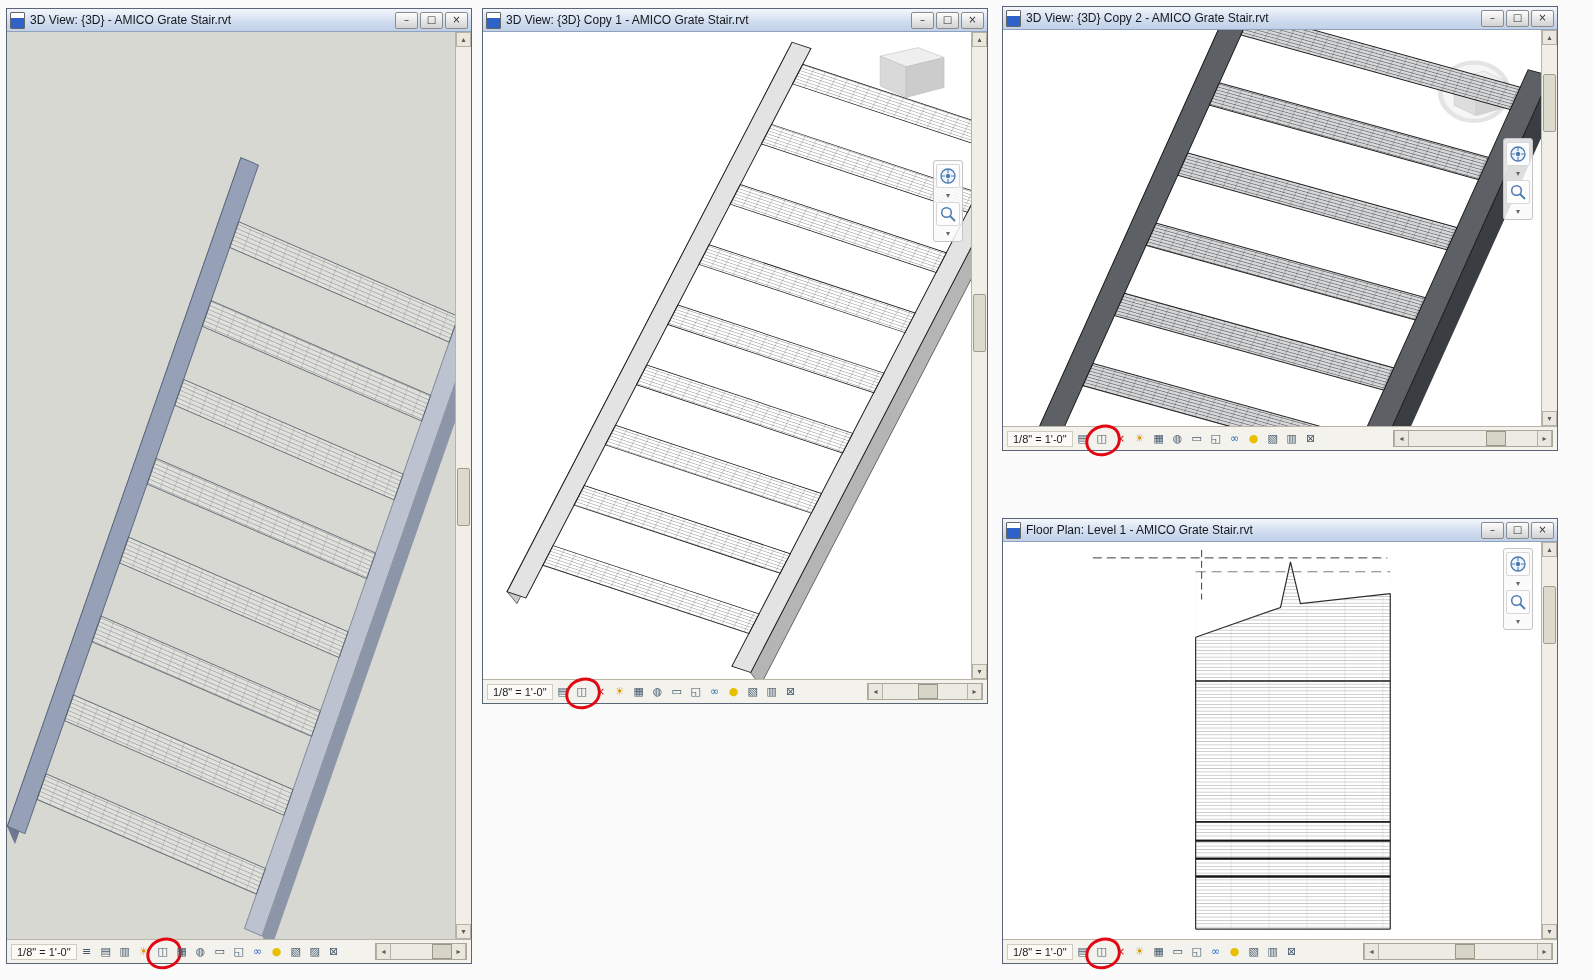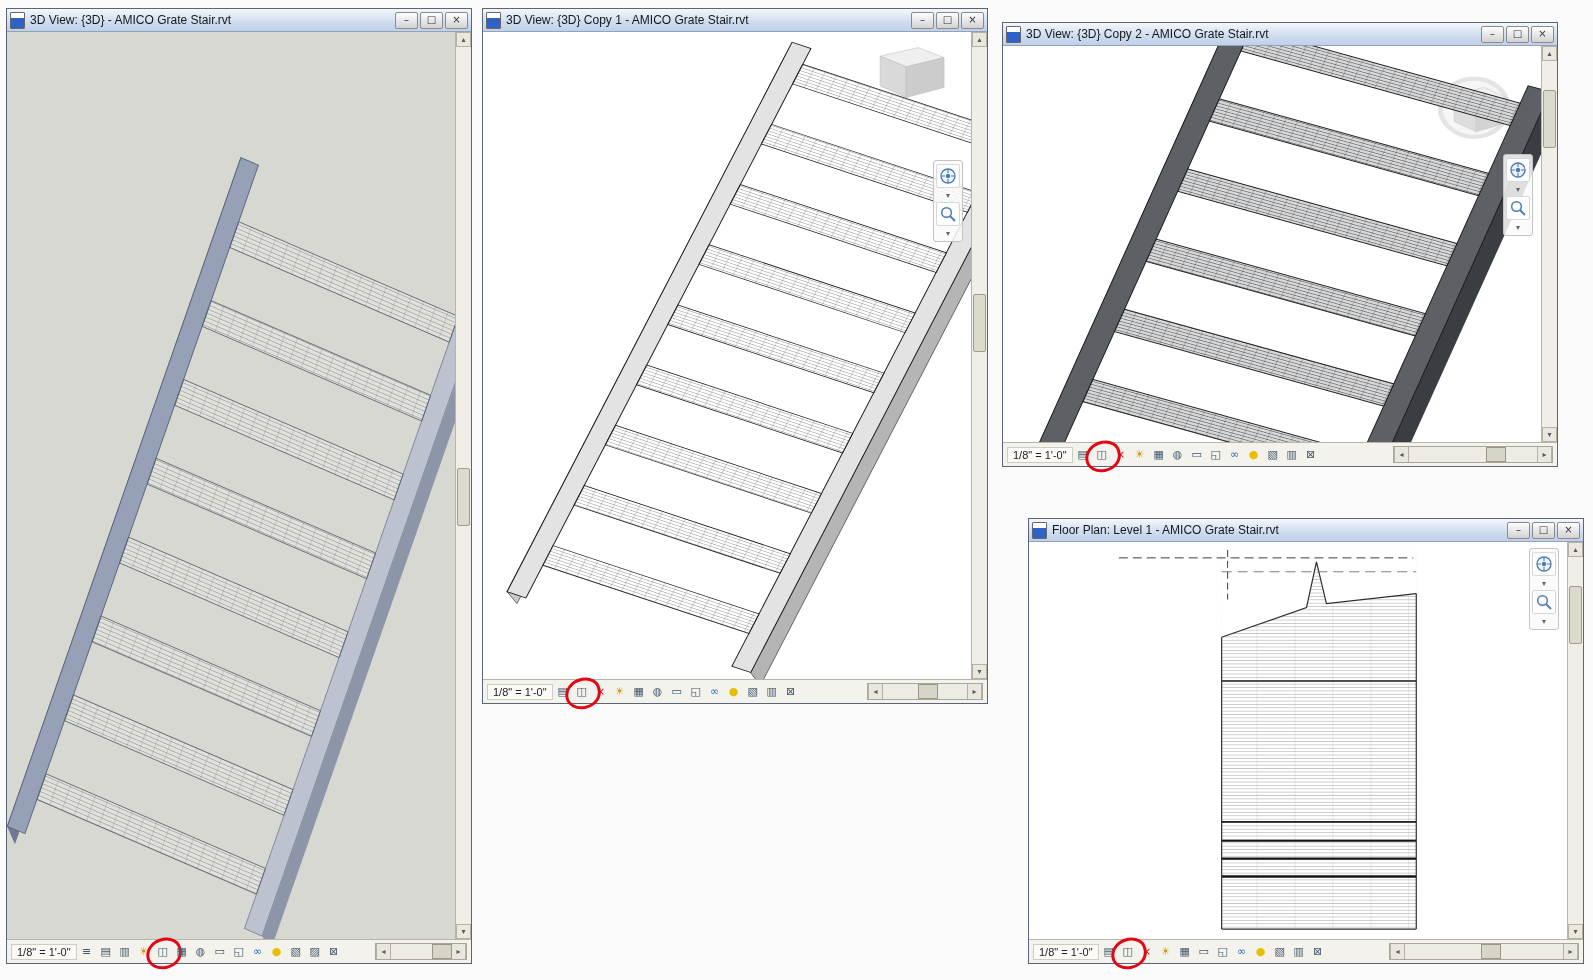--- a/index.html
+++ b/index.html
@@ -235,21 +235,21 @@
     <span class="hscroll" style="width:116px;">
       <span class="scroll-btn">◂</span>
       <span class="htrack">
           <span class="hthumb" style="left:42%;"></span>
         </span>
       <span class="scroll-btn">▸</span>
     </span>
   </div>
 </div>
 
-<div class="window" style="left:1002px;top:6px;width:556px;height:445px;margin-top:16px;">
+<div class="window" style="left:1002px;top:6px;width:556px;height:445px;">
   <div class="titlebar">
     <span class="doc-icon"></span>
     <span class="title">3D View: {3D} Copy 2 - AMICO Grate Stair.rvt</span>
     <span class="winbtns">
       <span class="winbtn">–</span>
       <span class="winbtn">□</span>
       <span class="winbtn">×</span>
     </span>
   </div>
   <div class="content">
@@ -326,21 +326,21 @@
     <span class="hscroll" style="width:160px;">
       <span class="scroll-btn">◂</span>
       <span class="htrack">
           <span class="hthumb" style="left:60%;"></span>
         </span>
       <span class="scroll-btn">▸</span>
     </span>
   </div>
 </div>
 
-<div class="window" style="left:1028px;top:518px;width:556px;height:446px;">
+<div class="window" style="left:1002px;top:518px;width:556px;height:446px;">
   <div class="titlebar">
     <span class="doc-icon"></span>
     <span class="title">Floor Plan: Level 1 - AMICO Grate Stair.rvt</span>
     <span class="winbtns">
       <span class="winbtn">–</span>
       <span class="winbtn">□</span>
       <span class="winbtn">×</span>
     </span>
   </div>
   <div class="content">

